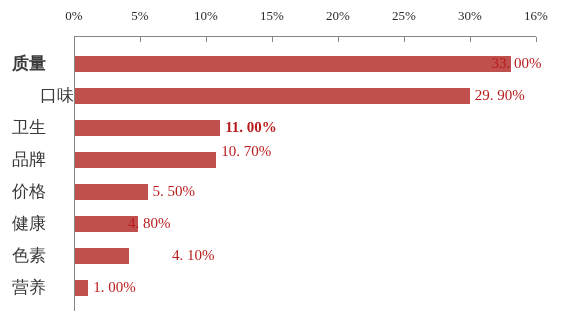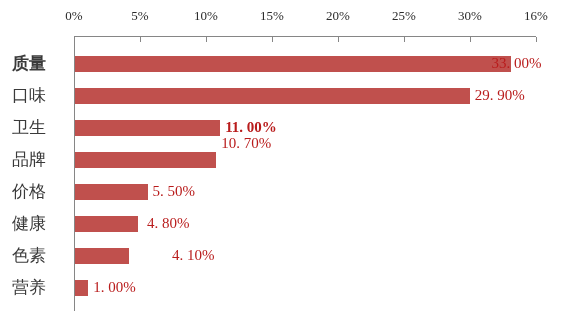--- a/index.html
+++ b/index.html
@@ -117,21 +117,21 @@
       <div class="tick-label" style="left: 338px;">20%</div>
       <div class="tick-label" style="left: 404px;">25%</div>
       <div class="tick-label" style="left: 470px;">30%</div>
       <div class="tick-label" style="left: 536px;">16%</div>
     </div>
   <div id="categories-layer">
       <div class="cat-label-wrap" style="top: 55px;">
         <div class="cat-label" style="position: static; font-weight: bold;">质量</div>
       </div>
       <div class="cat-label-wrap" style="top: 87px;">
-        <div class="cat-label" style="position: static;">口味</div>
+        <div class="cat-label" style="position: static; text-align: right;">口味</div>
       </div>
       <div class="cat-label-wrap" style="top: 119px;">
         <div class="cat-label" style="position: static;">卫生</div>
       </div>
       <div class="cat-label-wrap" style="top: 151px;">
         <div class="cat-label" style="position: static;">品牌</div>
       </div>
       <div class="cat-label-wrap" style="top: 183px;">
         <div class="cat-label" style="position: static;">价格</div>
       </div>
@@ -152,20 +152,20 @@
       <div class="bar" style="top: 152px; width: 141.24px; background: rgb(192, 80, 77);"></div>
       <div class="bar" style="top: 184px; width: 72.6px; background: rgb(192, 80, 77);"></div>
       <div class="bar" style="top: 216px; width: 63.36px; background: rgb(192, 80, 77);"></div>
       <div class="bar" style="top: 248px; width: 54.12px; background: rgb(192, 80, 77);"></div>
       <div class="bar" style="top: 280px; width: 13.2px; background: rgb(192, 80, 77);"></div>
     </div>
   <div id="value-labels-layer">
       <div class="value-label" style="left: 491.6px; top: 56px;">33. 00%</div>
       <div class="value-label" style="left: 474.68px; top: 88px;">29. 90%</div>
       <div class="value-label" style="left: 225.2px; top: 120px; font-weight: bold;">11. 00%</div>
-      <div class="value-label" style="left: 221.24px; top: 136px;">10. 70%</div>
+      <div class="value-label" style="left: 221.24px; top: 144px;">10. 70%</div>
       <div class="value-label" style="left: 152.6px; top: 184px;">5. 50%</div>
-      <div class="value-label" style="left: 147px; top: 216px; text-align: center;">4. 80%</div>
+      <div class="value-label" style="left: 128px; top: 216px; text-align: center;">4. 80%</div>
       <div class="value-label" style="left: 134.12px; top: 248px; margin-left: 38px;">4. 10%</div>
       <div class="value-label" style="left: 93.2px; top: 280px;">1. 00%</div>
     </div>
 
 </div>
 
 </body></html>

